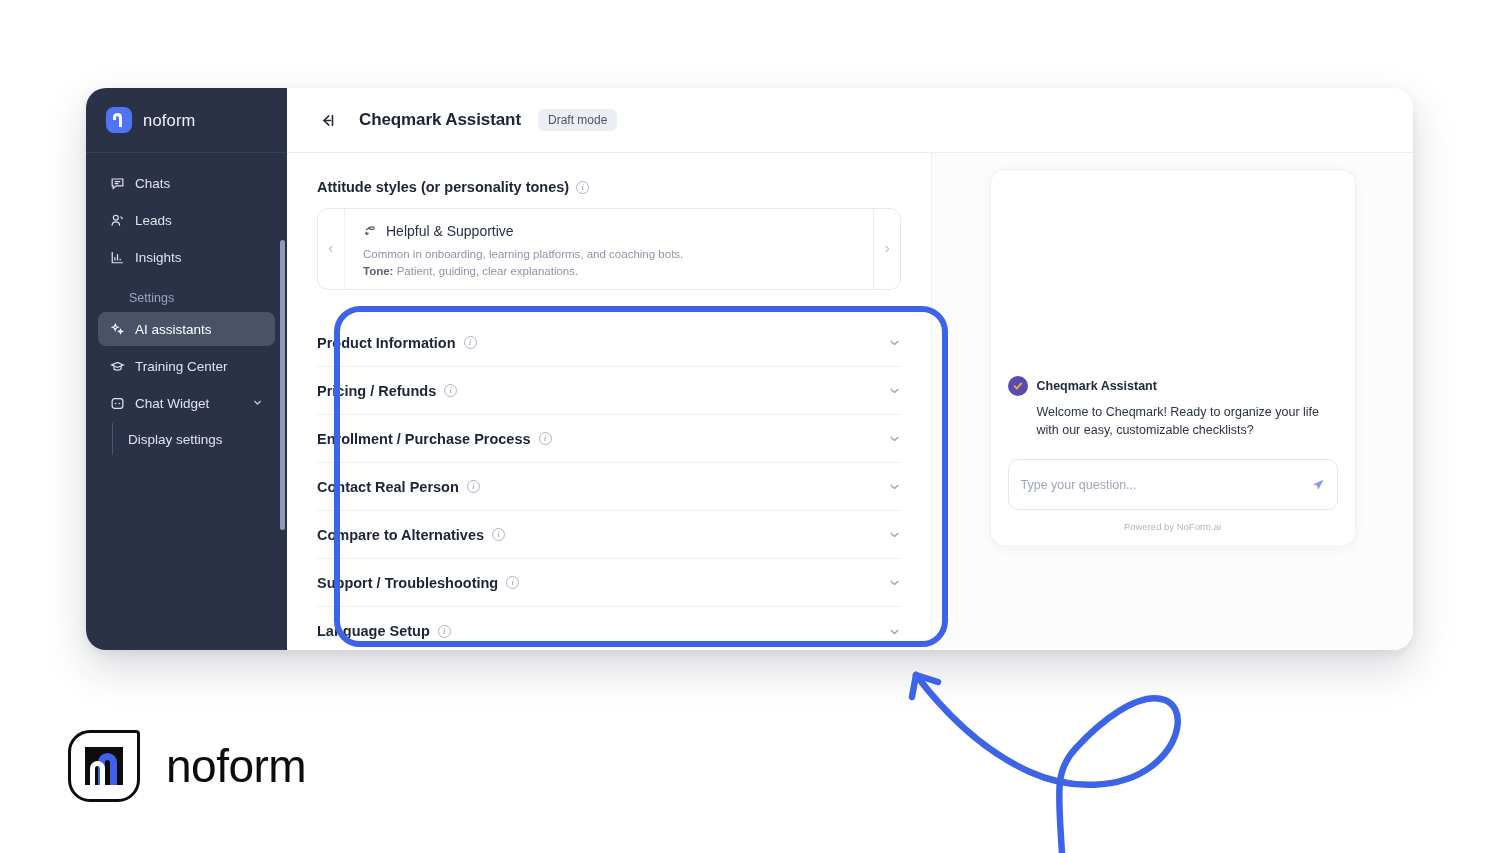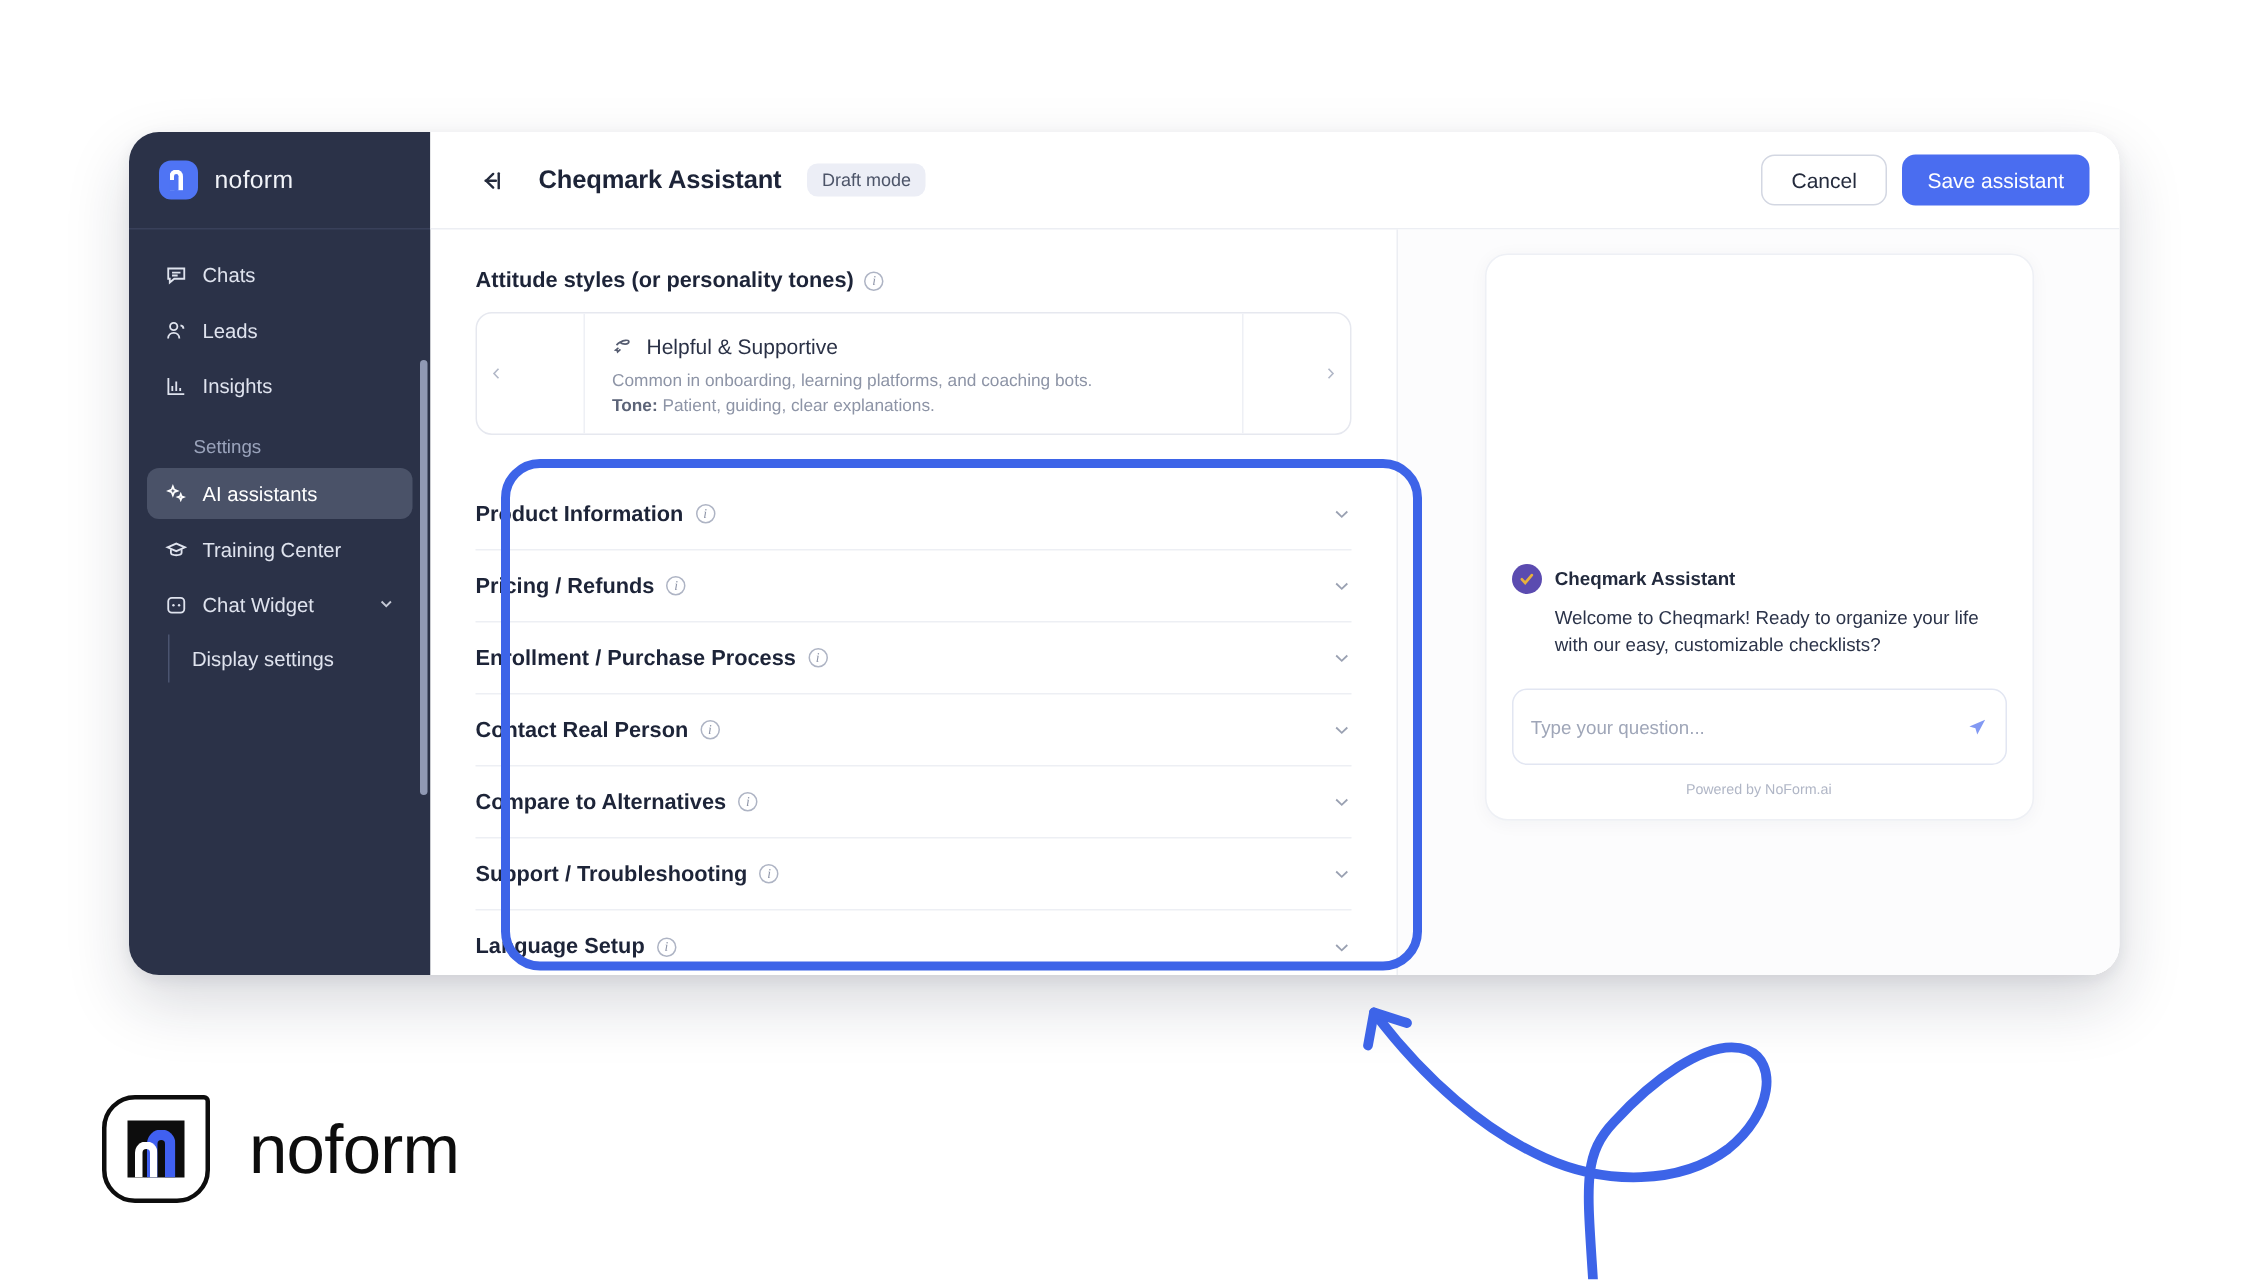--- a/index.html
+++ b/index.html
@@ -228,21 +228,20 @@
   }
 
   .carousel {
     border: 1px solid #e6e8ef;
     border-radius: 11px;
     background: #fff;
     display: flex;
     align-items: stretch;
     height: 82px;
     overflow: hidden;
-    gap: 45px;
   }
   .car-arrow {
     width: 26px;
     flex: 0 0 26px;
     display: flex;
     align-items: center;
     justify-content: center;
     color: #b2b8c8;
     font-size: 13px;
     cursor: pointer;
@@ -523,24 +522,20 @@
       <header id="topbar">
         <span class="back-btn">
           <svg width="19" height="19" viewBox="0 0 20 20" fill="none" stroke="currentColor" stroke-width="1.7" stroke-linecap="round" stroke-linejoin="round">
             <path d="M12.4 5.2L7.4 10l5 4.8"></path>
               <path d="M7.1 10h7.2"></path>
               <path d="M16.3 4.8v10.4"></path>
           </svg>
         </span>
         <h1 id="page-title">Cheqmark Assistant</h1>
         <span id="draft-badge">Draft mode</span>
-        <div class="top-actions">
-          <button class="btn-cancel">Cancel</button>
-          <button class="btn-save">Save assistant</button>
-        </div>
       </header>
 
       <div id="body-split">
 
         <div id="editor">
 
           <div class="field-label">
             <span>Attitude styles (or personality tones)</span>
             <span class="info-i">i</span>
           </div>

